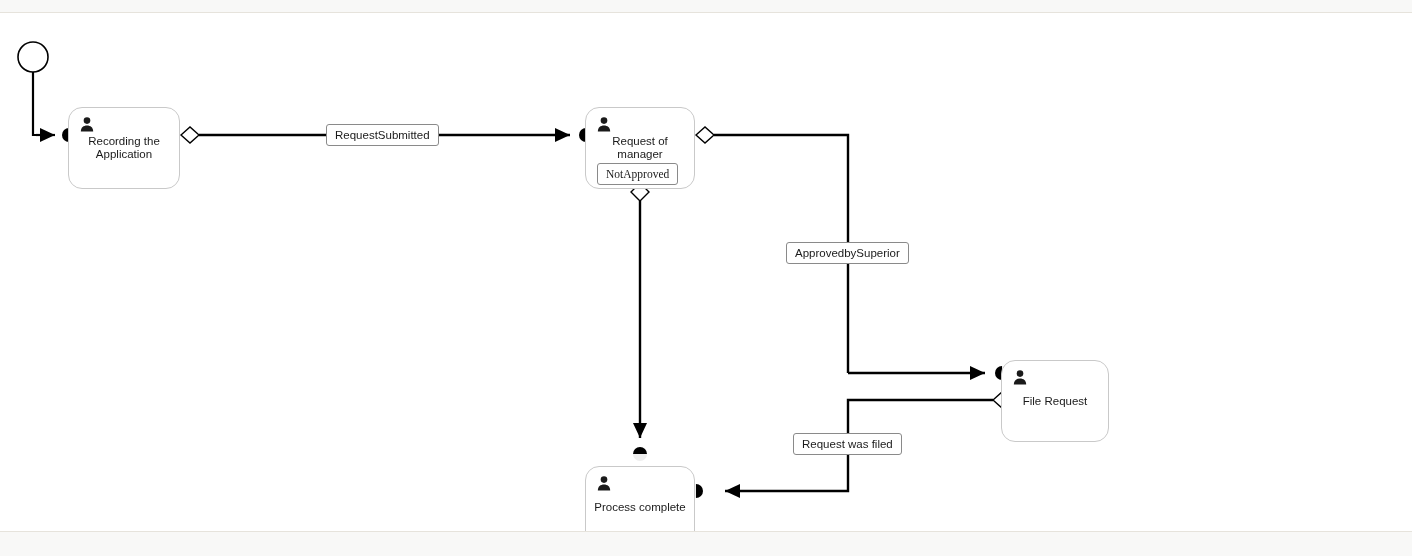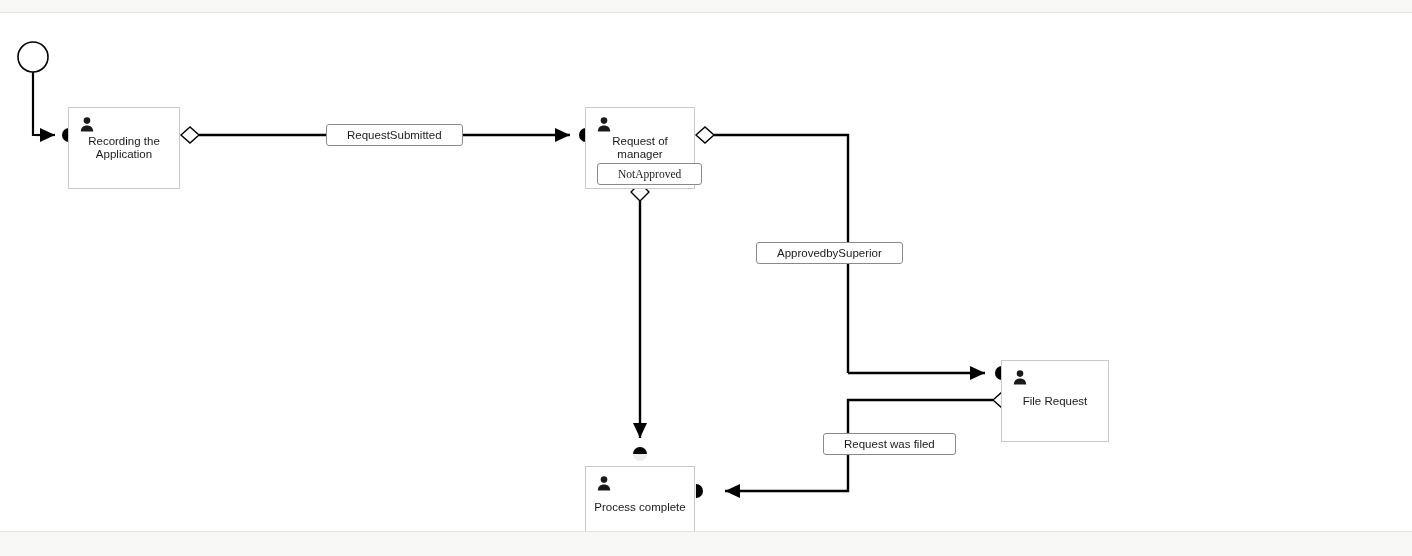--- a/index.html
+++ b/index.html
@@ -47,21 +47,21 @@
     top: 0;
     width: 1412px;
     height: 518px;
     overflow: visible;
   }
   .node {
     position: absolute;
     box-sizing: border-box;
     background: #ffffff;
     border: 1px solid #c9c9c9;
-    border-radius: 0;
+    border-radius: 14px;
     display: flex;
     align-items: center;
     justify-content: center;
   }
   .node-label {
     font-size: 11.5px;
     color: #1a1a1a;
     text-align: center;
     line-height: 13px;
     padding: 0 6px;
@@ -77,21 +77,21 @@
   }
   .edge-label {
     position: absolute;
     box-sizing: border-box;
     background: #ffffff;
     border: 1px solid #8a8a8a;
     border-radius: 3px;
     font-size: 11.5px;
     color: #1a1a1a;
     line-height: 12px;
-    padding: 4px 20px;
+    padding: 4px 8px;
     white-space: nowrap;
     user-select: none;
   }
 </style>
 </head>
 <body>
 
 <div id="app">
 
   <div class="chrome-strip top"></div>
@@ -175,23 +175,23 @@
     <div class="node" style="left:1001px; top:347px; width:108px; height:82px;">
       <svg class="person-icon" viewBox="0 0 14 15">
         <circle cx="7" cy="3.6" r="3.3" fill="#1a1a1a"></circle>
         <path d="M0.8,14.5 C0.8,10.4 3.5,8.4 7,8.4 C10.5,8.4 13.2,10.4 13.2,14.5 Z" fill="#1a1a1a"></path>
       </svg>
       <div class="node-label">File Request</div>
     </div>
 
     <div class="edge-label" style="left:326px; top:111px;">RequestSubmitted</div>
 
-    <div class="edge-label" style="left:756px; top:229px;">ApprovedbySuperior</div>
+    <div class="edge-label" style="left:786px; top:229px;">ApprovedbySuperior</div>
 
     <div class="edge-label" style="left:597px; top:150px;font-family:Liberation Serif, serif;">NotApproved</div>
 
-    <div class="edge-label" style="left:823px; top:420px;">Request was filed</div>
+    <div class="edge-label" style="left:793px; top:420px;">Request was filed</div>
 
   </div>
 
   <div class="chrome-strip bottom"></div>
 
 </div>
 
 </body></html>

